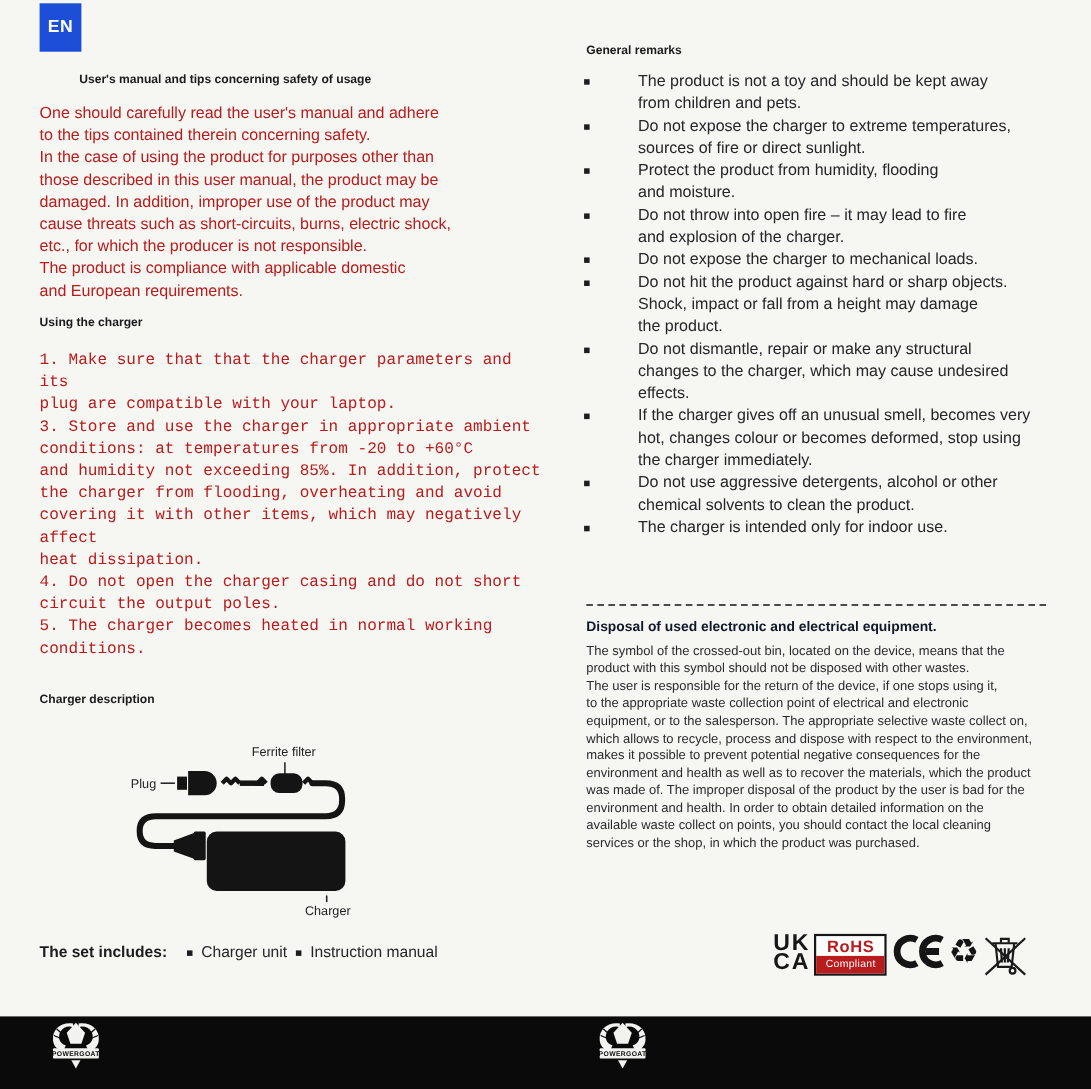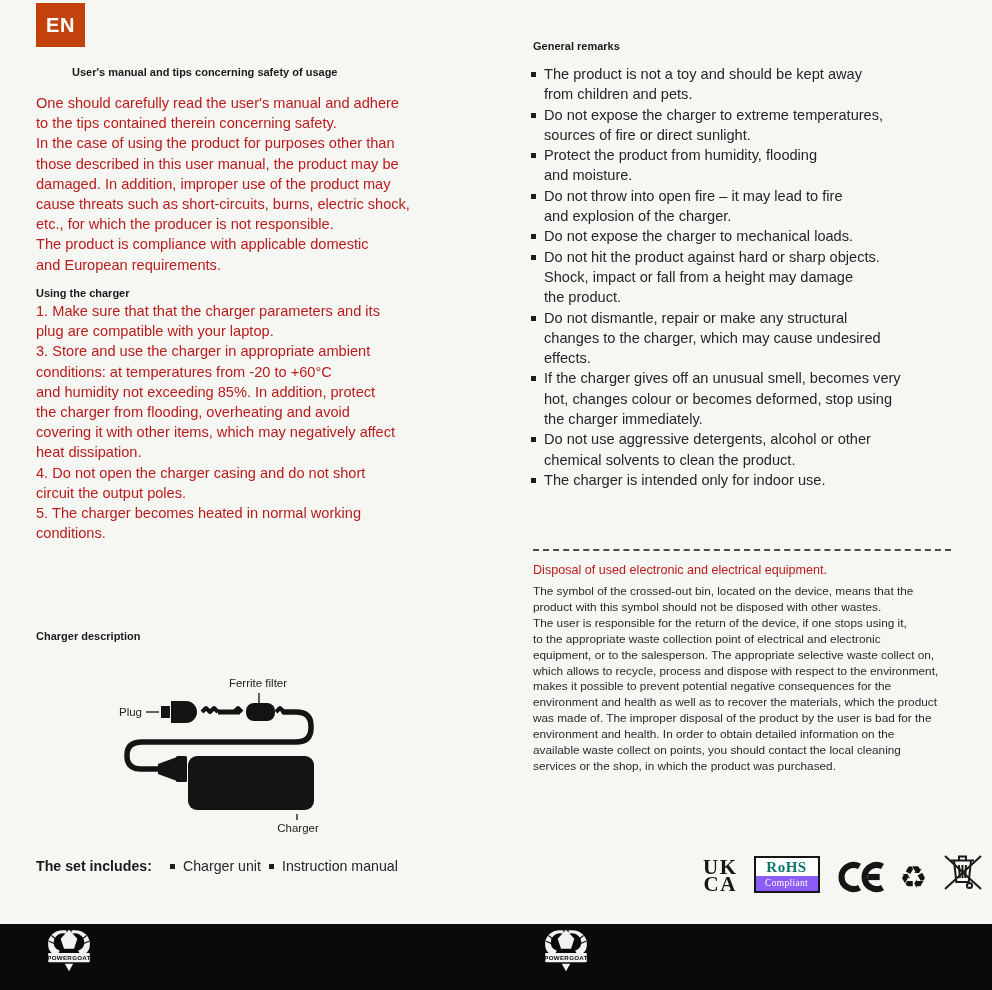--- a/index.html
+++ b/index.html
@@ -6,47 +6,47 @@
   body{
     width:992px;height:990px;position:relative;overflow:hidden;
     background:#f6f6f3;color:#222;
     font-family:"Liberation Sans","DejaVu Sans",sans-serif;
     -webkit-font-smoothing:antialiased;
   }
   .abs{position:absolute;}
   .pre{white-space:pre-line;}
   
   .lang-badge{
-    left:36px;top:3px;width:49px;height:44px;background:#c2410c;color:#fff;
+    left:36px;top:3px;width:38px;height:44px;background:#1d4ed8;color:#fff;
     display:flex;align-items:center;justify-content:center;
-    font-size:20px;font-weight:700;letter-spacing:.5px;
+    font-size:16px;font-weight:700;letter-spacing:.5px;
   }
   
   .h-main{font-size:11px;font-weight:700;color:#1b1b1d;}
   .body-txt{font-size:14.6px;line-height:20.2px;color:#b91c1c;}
-  .small-h{font-size:12.6px;font-weight:400;color:#b91c1c;}
+  .small-h{font-size:12.6px;font-weight:700;color:#0f172a;}
   .small-txt{font-size:11.8px;line-height:15.9px;color:#2a2a2e;}
   
   .col-left{left:36px;width:462px;}
   
   ul.bullets{list-style:none;margin:0;padding:0;}
-  ul.bullets li{display:flex;align-items:flex-start;}
+  ul.bullets li{display:flex;align-items:flex-start;gap:36px;}
   .sq{flex:0 0 auto;width:5px;height:5px;background:#1d1d1f;margin:8px 8px 0 0;}
   .bt{font-size:14.6px;line-height:20.3px;color:#26262a;}
   .divider{border-top:2px dashed #4b4b4b;height:0;}
   
   .set-row{display:flex;align-items:baseline;font-size:14.2px;color:#26262a;}
   .set-row .lbl{font-weight:700;color:#1b1b1d;margin-right:10px;}
   .set-row .sq2{width:5px;height:5px;background:#1d1d1f;align-self:center;margin:0 8px;}
   
-  .certs{display:flex;align-items:flex-end;gap:16px;font-family:Liberation Serif, serif;}
+  .certs{display:flex;align-items:flex-start;gap:4px;}
   .ukca{font-weight:700;font-size:21px;line-height:17px;letter-spacing:1.5px;color:#161616;text-align:center;}
   .rohs{border:2.5px solid #161616;width:62px;text-align:center;background:#fff;}
-  .rohs .r1{font-size:15px;font-weight:700;color:#0f766e;padding:1px 2px 0;letter-spacing:.5px;}
-  .rohs .r2{background:#8b5cf6;color:#fff;font-size:9.5px;padding:2px 2px 3px;letter-spacing:.3px;}
+  .rohs .r1{font-size:15px;font-weight:700;color:#b91c1c;padding:1px 2px 0;letter-spacing:.5px;}
+  .rohs .r2{background:#b91c1c;color:#fff;font-size:9.5px;padding:2px 2px 3px;letter-spacing:.3px;}
   .recycle{font-size:31px;color:#141414;line-height:1;}
   
   .footer-bar{left:0;top:924px;width:992px;height:66px;background:#0a0a0b;}
   svg text{font-family:"Liberation Sans","DejaVu Sans",sans-serif;}
 </style>
 </head>
 <body>
 
 <div class="abs lang-badge">EN</div>
 
@@ -57,21 +57,21 @@
 In the case of using the product for purposes other than
 those described in this user manual, the product may be
 damaged. In addition, improper use of the product may
 cause threats such as short-circuits, burns, electric shock,
 etc., for which the producer is not responsible.
 The product is compliance with applicable domestic
 and European requirements.</div>
 
 <div class="abs h-main col-left" style="top:287px;">Using the charger</div>
 
-<div class="abs col-left" style="top:301px;">
+<div class="abs col-left" style="top:318px;font-family:Liberation Mono, monospace;">
   <div class="body-txt pre">1. Make sure that that the charger parameters and its
 plug are compatible with your laptop.</div>
   <div class="body-txt pre">3. Store and use the charger in appropriate ambient
 conditions: at temperatures from -20 to +60°C
 and humidity not exceeding 85%. In addition, protect
 the charger from flooding, overheating and avoid
 covering it with other items, which may negatively affect
 heat dissipation.</div>
   <div class="body-txt pre">4. Do not open the charger casing and do not short
 circuit the output poles.</div>

